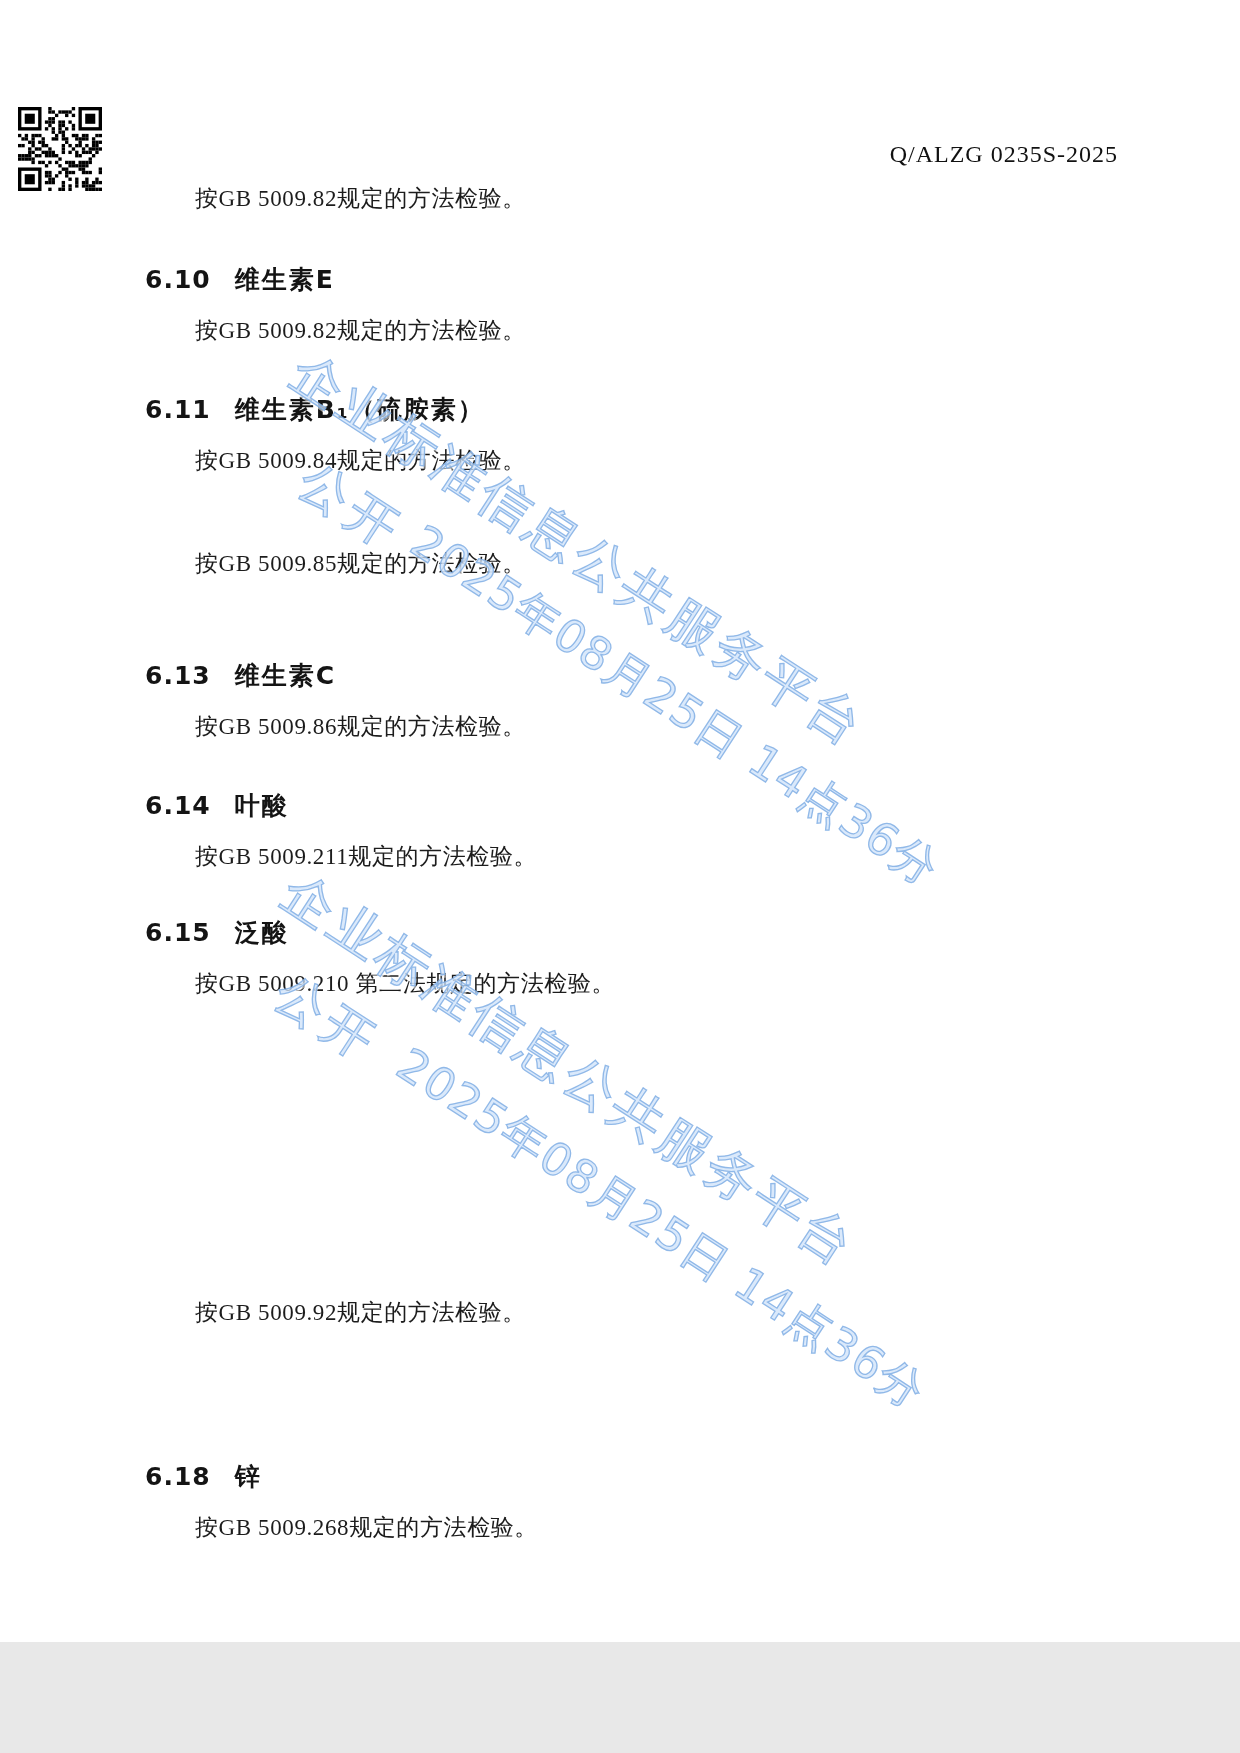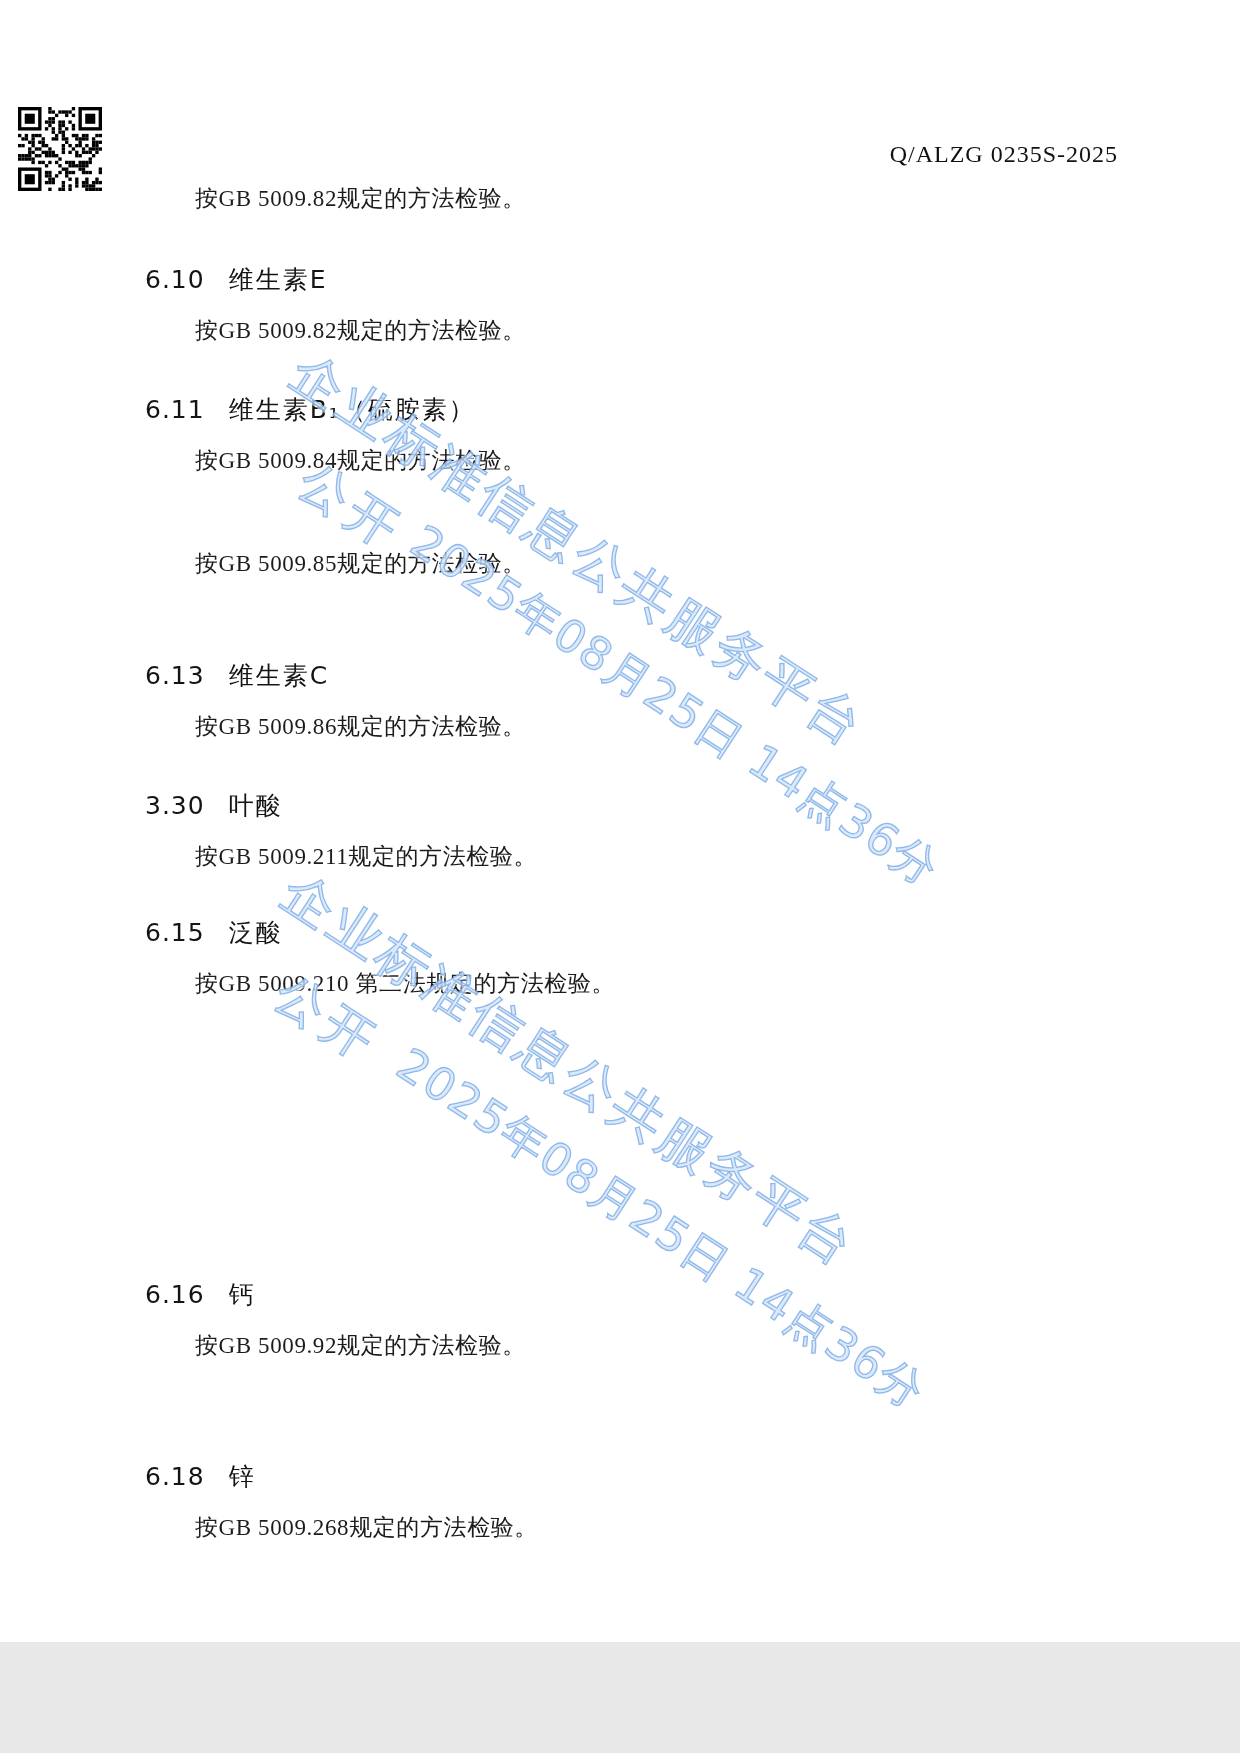--- a/index.html
+++ b/index.html
@@ -23,21 +23,21 @@
   .qr{position:absolute;left:18px;top:107px;width:84px;height:84px;}
   
   .intro-line{
     position:absolute;left:145px;top:182px;width:1066px;
     font-size:23px;line-height:33px;letter-spacing:0.6px;
     text-indent:50px;
   }
   .section{position:absolute;left:145px;width:1066px;}
   .sec-head{
     font-family:"DejaVu Sans", sans-serif;
-    font-weight:normal;font-size:25px;line-height:33px;
+    font-weight:bold;font-size:25px;line-height:33px;
     color:#141414;white-space:nowrap;
   }
   .sec-head .num{letter-spacing:1px;}
   .sec-head .title{margin-left:24px;letter-spacing:2px;}
   .sec-body{
     margin-top:18px;
     font-size:23px;line-height:33px;letter-spacing:0.6px;
     text-align:justify;
   }
   .sec-body p{margin:0;text-indent:50px;}
@@ -305,40 +305,37 @@
     <div class="sec-head">
       <span class="num">6.13</span><span class="title">维生素C</span>
     </div>
     <div class="sec-body">
       <p>按GB 5009.86规定的方法检验。</p>
     </div>
   </div>
 
   <div class="section" style="top:789px">
     <div class="sec-head">
-      <span class="num">3.30</span><span class="title">叶酸</span>
+      <span class="num">6.14</span><span class="title">叶酸</span>
     </div>
     <div class="sec-body">
       <p>按GB 5009.211规定的方法检验。</p>
     </div>
   </div>
 
   <div class="section" style="top:916px">
     <div class="sec-head">
       <span class="num">6.15</span><span class="title">泛酸</span>
     </div>
     <div class="sec-body">
       <p>按GB 5009.210 第二法规定的方法检验。</p>
     </div>
   </div>
 
   <div class="section" style="top:1278px">
-    <div class="sec-head">
-      <span class="num">6.16</span><span class="title">钙</span>
-    </div>
     <div class="sec-body">
       <p>按GB 5009.92规定的方法检验。</p>
     </div>
   </div>
 
   <div class="section" style="top:1408px">
   </div>
 
   <div class="section" style="top:1460px">
     <div class="sec-head">

